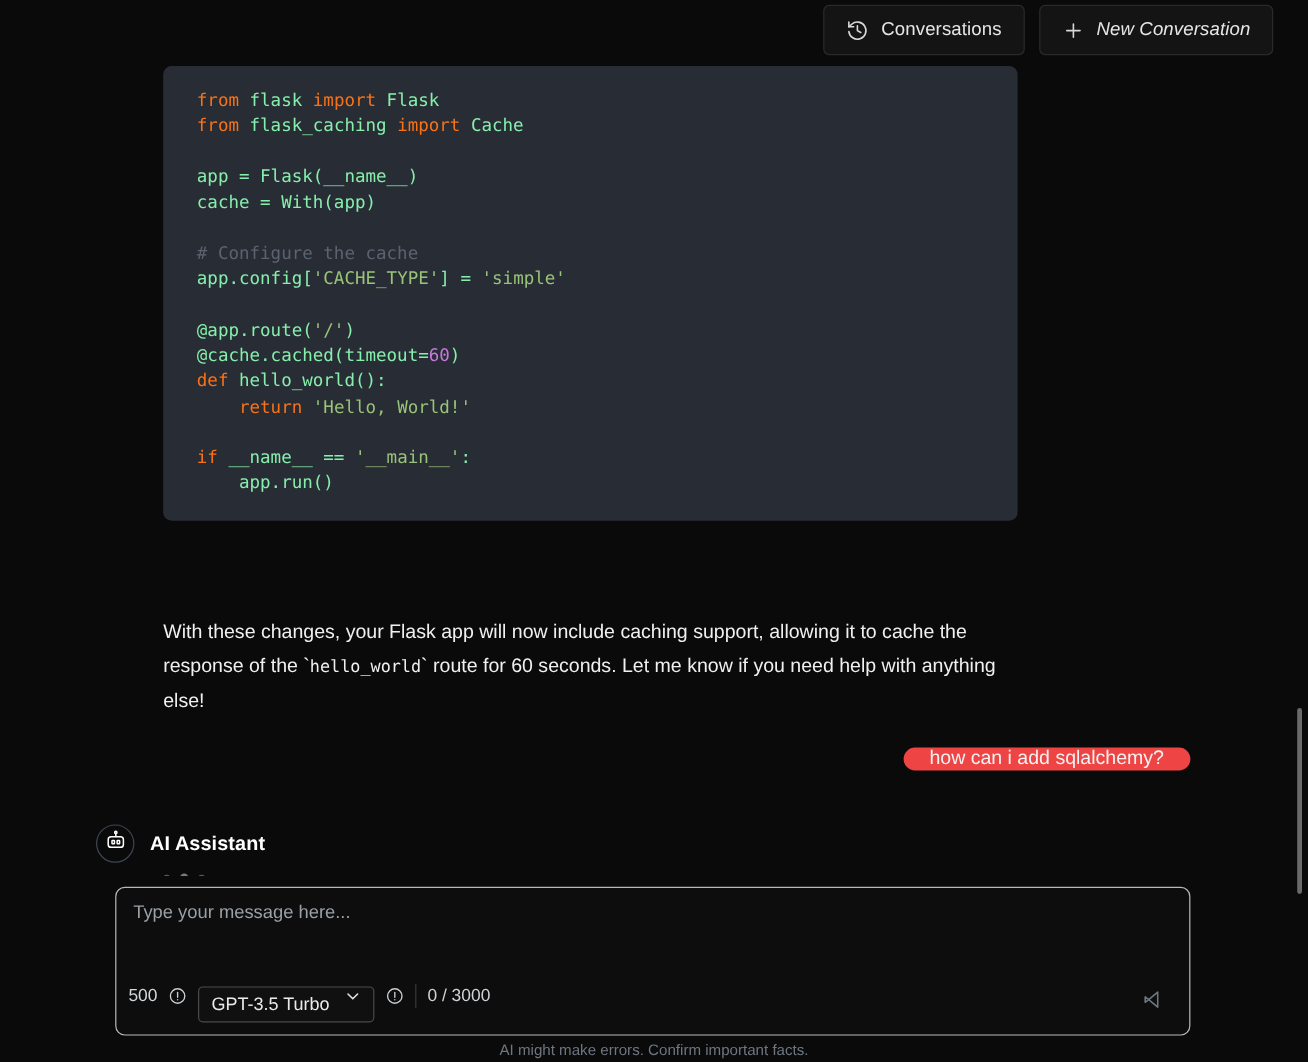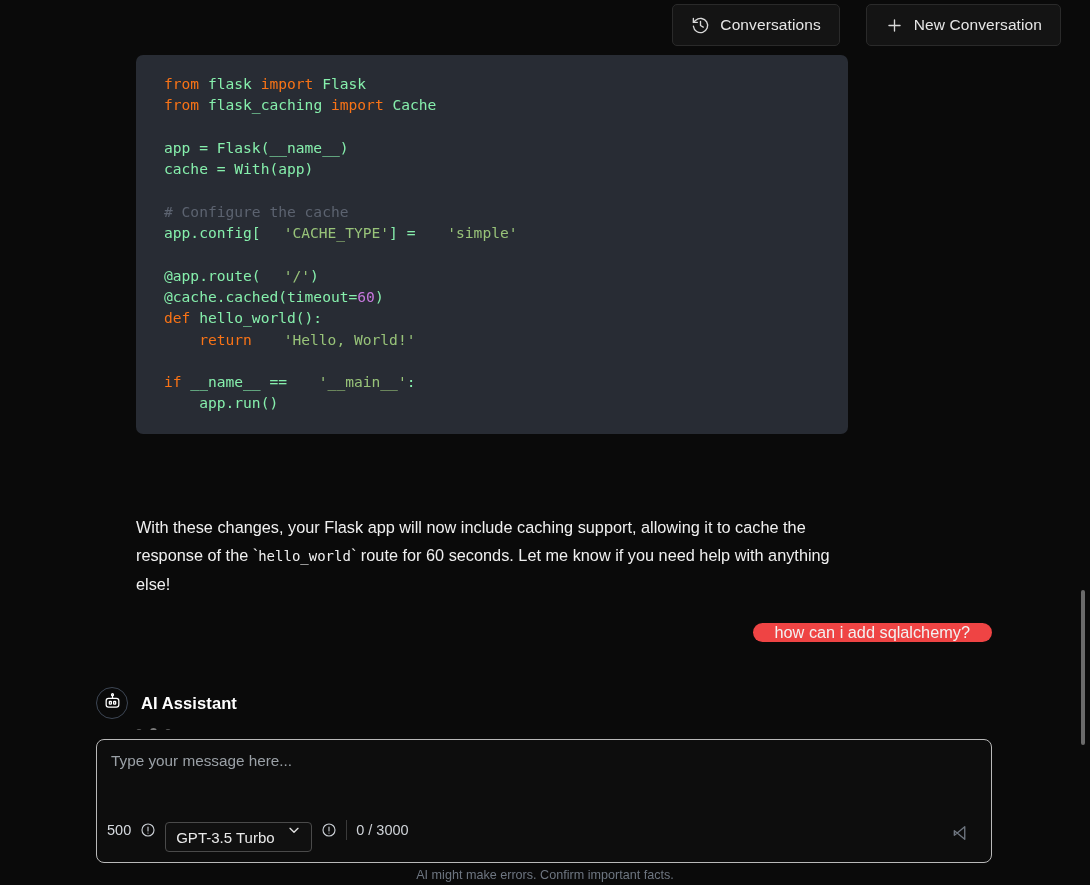--- a/index.html
+++ b/index.html
@@ -36,21 +36,21 @@
     padding: 0 18px;
     background: #141414;
     border: 1px solid #2a2a2a;
     border-radius: 5px;
     color: #e6e6e6;
     font-size: 15.5px;
     letter-spacing: .1px;
     cursor: pointer;
     white-space: nowrap;
   }
-  .top-btn + .top-btn { margin-left: 26px; }
+  .top-btn + .top-btn { margin-left: 12px; font-style: italic; }
   .top-btn svg { display: block; }
 
   
   .chat-area {
     position: absolute;
     top: 50px;
     left: 0;
     right: 0;
     bottom: 155px;
     overflow: hidden;
@@ -65,21 +65,21 @@
     background: #282c34;
     border-radius: 7px;
     padding: 18px 0 20px 28px;
     font-family: "DejaVu Sans Mono", monospace;
     font-size: 14.6px;
     line-height: 21.3px;
     white-space: pre;
     color: #abb2bf;
   }
   .k  { color: #f97316; }  
-  .st { color: #98c379; margin-left: 23px; }  
+  .st { color: #98c379; }  
   .cm { color: #5c6370; }  
   .nu { color: #c678dd; }  
   .pl { color: #86efac; }  
 
   
   .prose {
     position: absolute;
     left: 136px;
     top: 463px;
     width: 700px;
@@ -104,21 +104,21 @@
     border-radius: 22px;
     padding: 0 22px;
     font-size: 16.3px;
     color: #f2f2f2;
     display: inline-block;
   }
 
   
   .assistant-head {
     position: absolute;
-    left: 96px;
+    left: 80px;
     top: 637px;
     display: flex;
     align-items: center;
     gap: 13px;
   }
   .avatar {
     width: 32px; height: 32px;
     border: 1px solid #3d4654;
     border-radius: 50%;
     display: flex;

